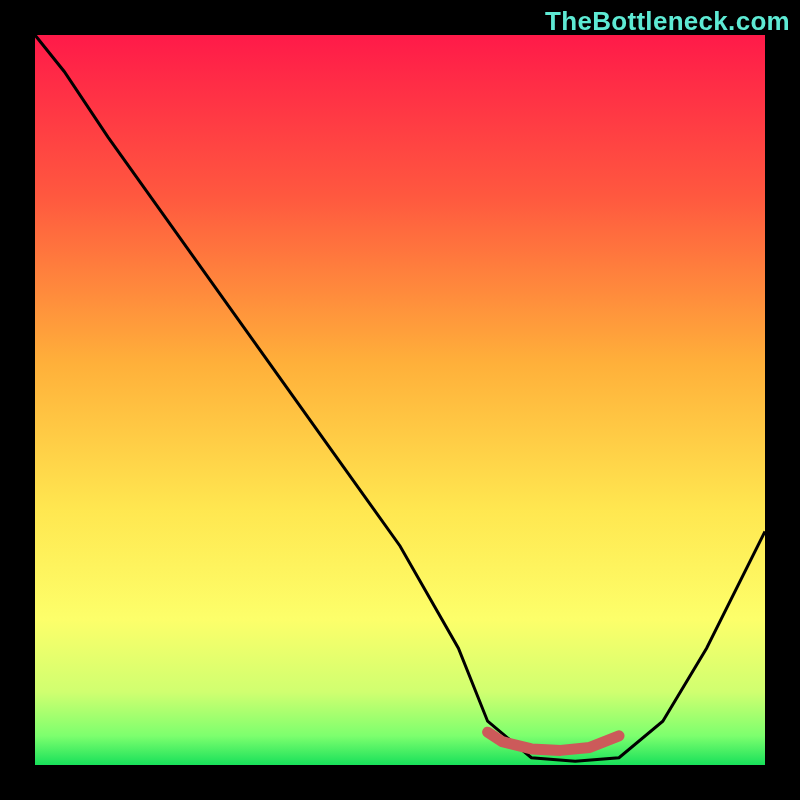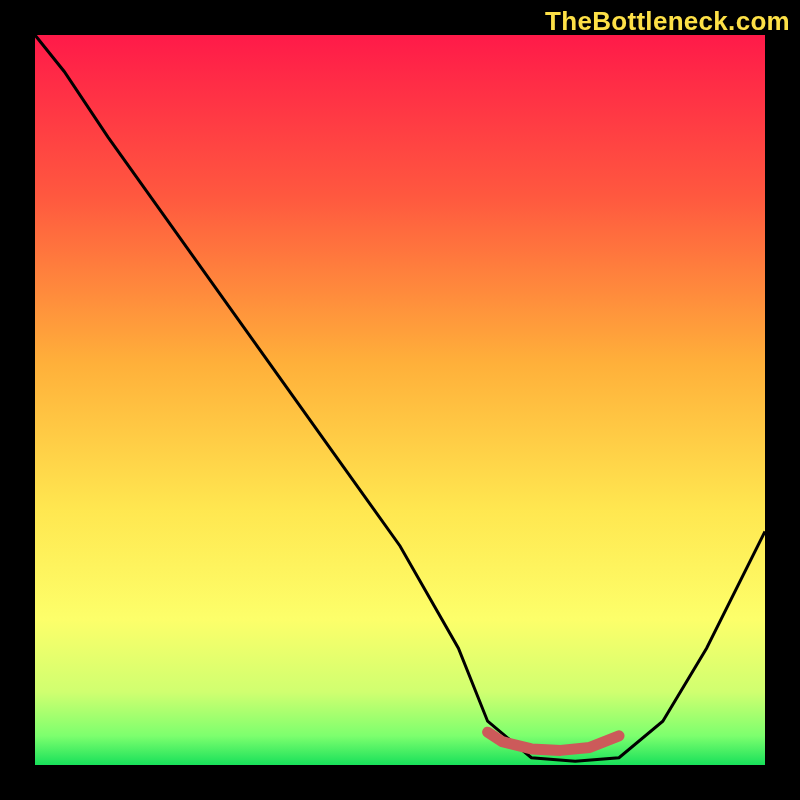--- a/index.html
+++ b/index.html
@@ -23,21 +23,21 @@
     position: absolute;
     left: 0;
     top: 0;
     width: 730px;
     height: 730px;
   }
   .watermark {
     position: absolute;
     top: 6px;
     right: 10px;
-    color: #fde047;
+    color: #5eead4;
     font-size: 26px;
     font-weight: 600;
     letter-spacing: 0.3px;
     user-select: none;
   }
 </style>
 </head>
 <body>
 
 <div class="watermark">TheBottleneck.com</div>

